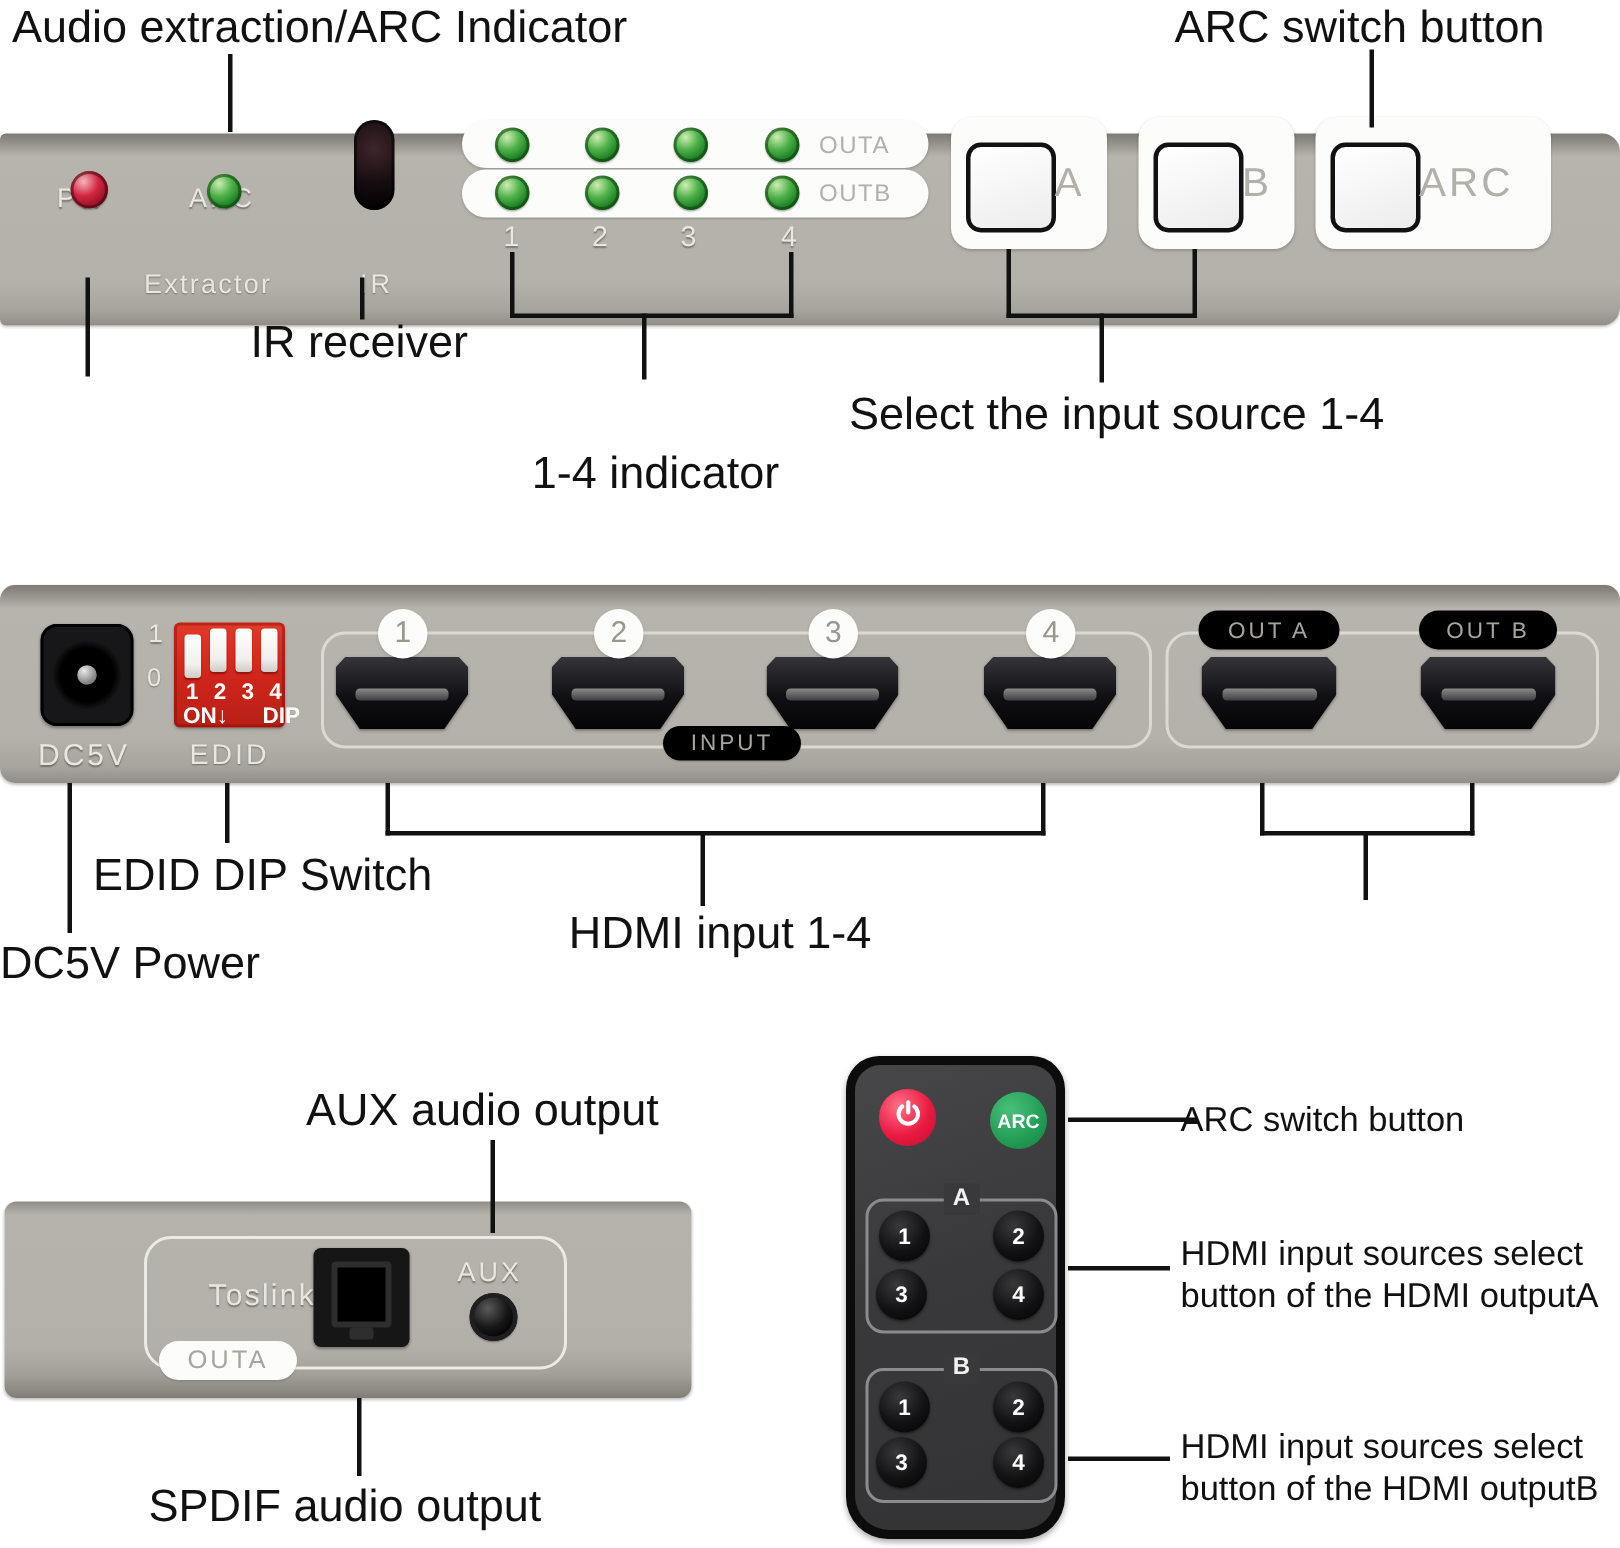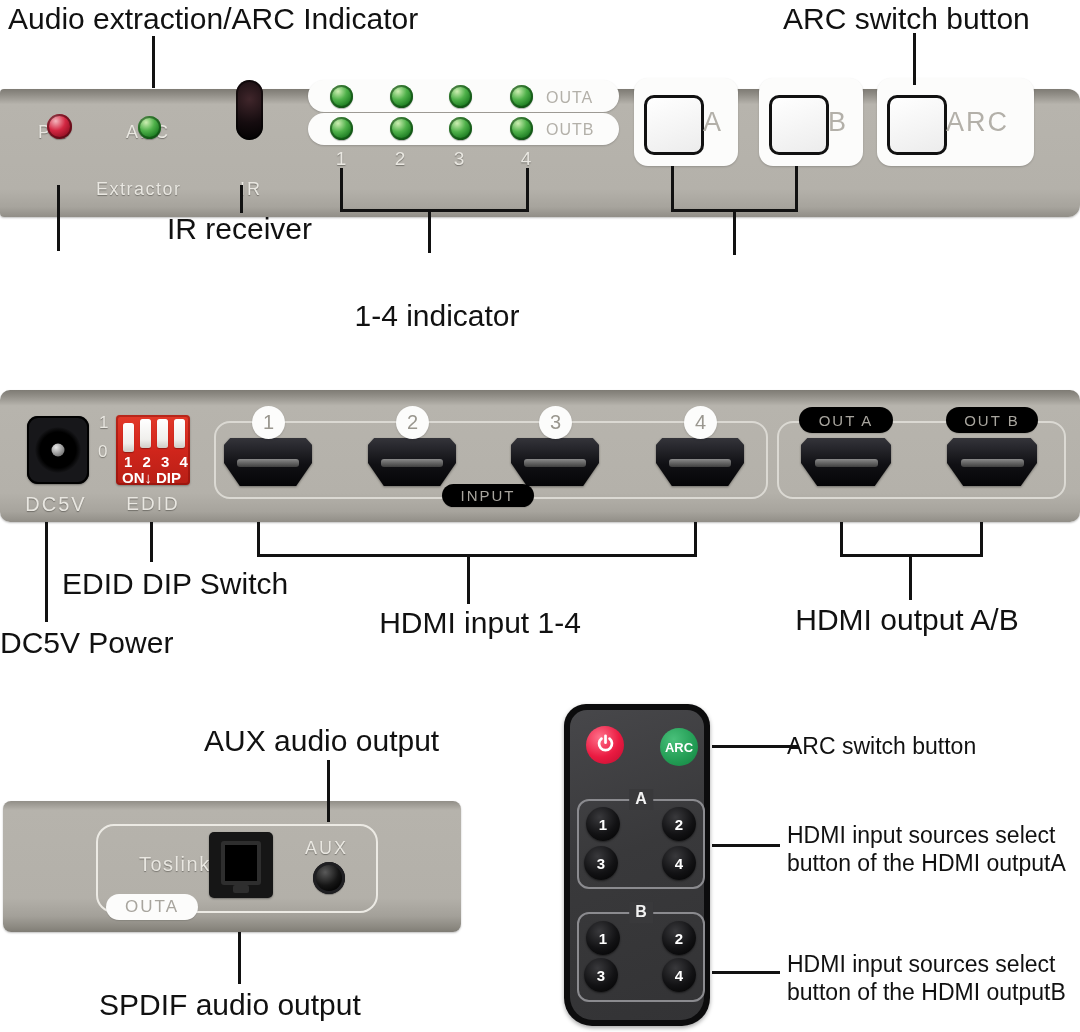--- a/index.html
+++ b/index.html
@@ -153,40 +153,41 @@
   <div class="co-line v" style="left:340px;top:168px;height:44px;"></div>
   <div class="co-line v" style="left:526px;top:168px;height:44px;"></div>
   <div class="co-line h" style="left:340px;top:209px;width:189px;"></div>
   <div class="co-line v" style="left:428px;top:209px;height:44px;"></div>
   <div class="co-text center" style="left:337px;top:299px;width:200px;">1-4 indicator</div>
 
   <div class="co-line v" style="left:671px;top:166px;height:46px;"></div>
   <div class="co-line v" style="left:795px;top:166px;height:46px;"></div>
   <div class="co-line h" style="left:671px;top:209px;width:127px;"></div>
   <div class="co-line v" style="left:733px;top:209px;height:46px;"></div>
+  <div class="co-text" style="left:566px;top:260px;">Select the input source 1-4</div>
 
   <div class="chassis" style="top:390px;height:132px;border-radius:10px;"></div>
 
   <div class="dcjack">
     <div class="hole">
         <div class="pin"></div>
       </div>
   </div>
   <div class="panel-text center" style="left:18px;top:494px;width:76px;font-size:20px;">DC5V</div>
 
   <div class="panel-text" style="left:99px;top:414px;font-size:17px;">1</div>
   <div class="panel-text" style="left:98px;top:443px;font-size:17px;">0</div>
   <div class="dip">
     <div class="dip-sw" style="left:7px;top:8px;"></div>
     <div class="dip-sw" style="left:24px;top:4px;"></div>
     <div class="dip-sw" style="left:41px;top:4px;"></div>
     <div class="dip-sw" style="left:58px;top:4px;"></div>
     <div class="dip-text" style="left:8px;top:38px;">1 2 3 4</div>
     <div class="dip-text" style="left:6px;top:54px;letter-spacing:0;">ON↓</div>
-    <div class="dip-text" style="left:40px;top:54px;letter-spacing:0;">DIP</div>
+    <div class="dip-text" style="left:59px;top:54px;letter-spacing:0;">DIP</div>
   </div>
   <div class="panel-text center" style="left:117px;top:494px;width:72px;font-size:19px;">EDID</div>
 
   <div class="port-ring" style="left:214px;top:421px;width:550px;height:74px;"></div>
   <div class="badge" style="left:252px;top:406px;">1</div>
   <div class="badge" style="left:396px;top:406px;">2</div>
   <div class="badge" style="left:539px;top:406px;">3</div>
   <div class="badge" style="left:684px;top:406px;">4</div>
   <div class="hdmi" style="left:224px;top:438px;">
       <div class="shell"></div>
@@ -226,21 +227,20 @@
   <div class="co-line v" style="left:257px;top:522px;height:35px;"></div>
   <div class="co-line v" style="left:694px;top:522px;height:35px;"></div>
   <div class="co-line h" style="left:257px;top:554px;width:440px;"></div>
   <div class="co-line v" style="left:467px;top:554px;height:50px;"></div>
   <div class="co-text center" style="left:360px;top:606px;width:240px;">HDMI input 1-4</div>
 
   <div class="co-line v" style="left:840px;top:522px;height:35px;"></div>
   <div class="co-line v" style="left:980px;top:522px;height:35px;"></div>
   <div class="co-line h" style="left:840px;top:554px;width:143px;"></div>
   <div class="co-line v" style="left:909px;top:554px;height:46px;"></div>
-  <div class="co-text center" style="left:782px;top:603px;width:250px;">HDMI output A/B</div>
 
   <div class="co-text" style="left:204px;top:724px;">AUX audio output</div>
   <div class="co-line v" style="left:327px;top:760px;height:62px;"></div>
 
   <div class="sidebox"></div>
   <div class="port-ring" style="left:96px;top:824px;width:278px;height:85px;border-radius:18px;border-color:#eceae4;"></div>
   <div class="panel-text" style="left:139px;top:854px;font-size:20px;letter-spacing:1.5px;">Toslink</div>
   <div class="toslink"></div>
   <div class="panel-text" style="left:305px;top:839px;font-size:18px;">AUX</div>
   <div class="auxjack"></div>

